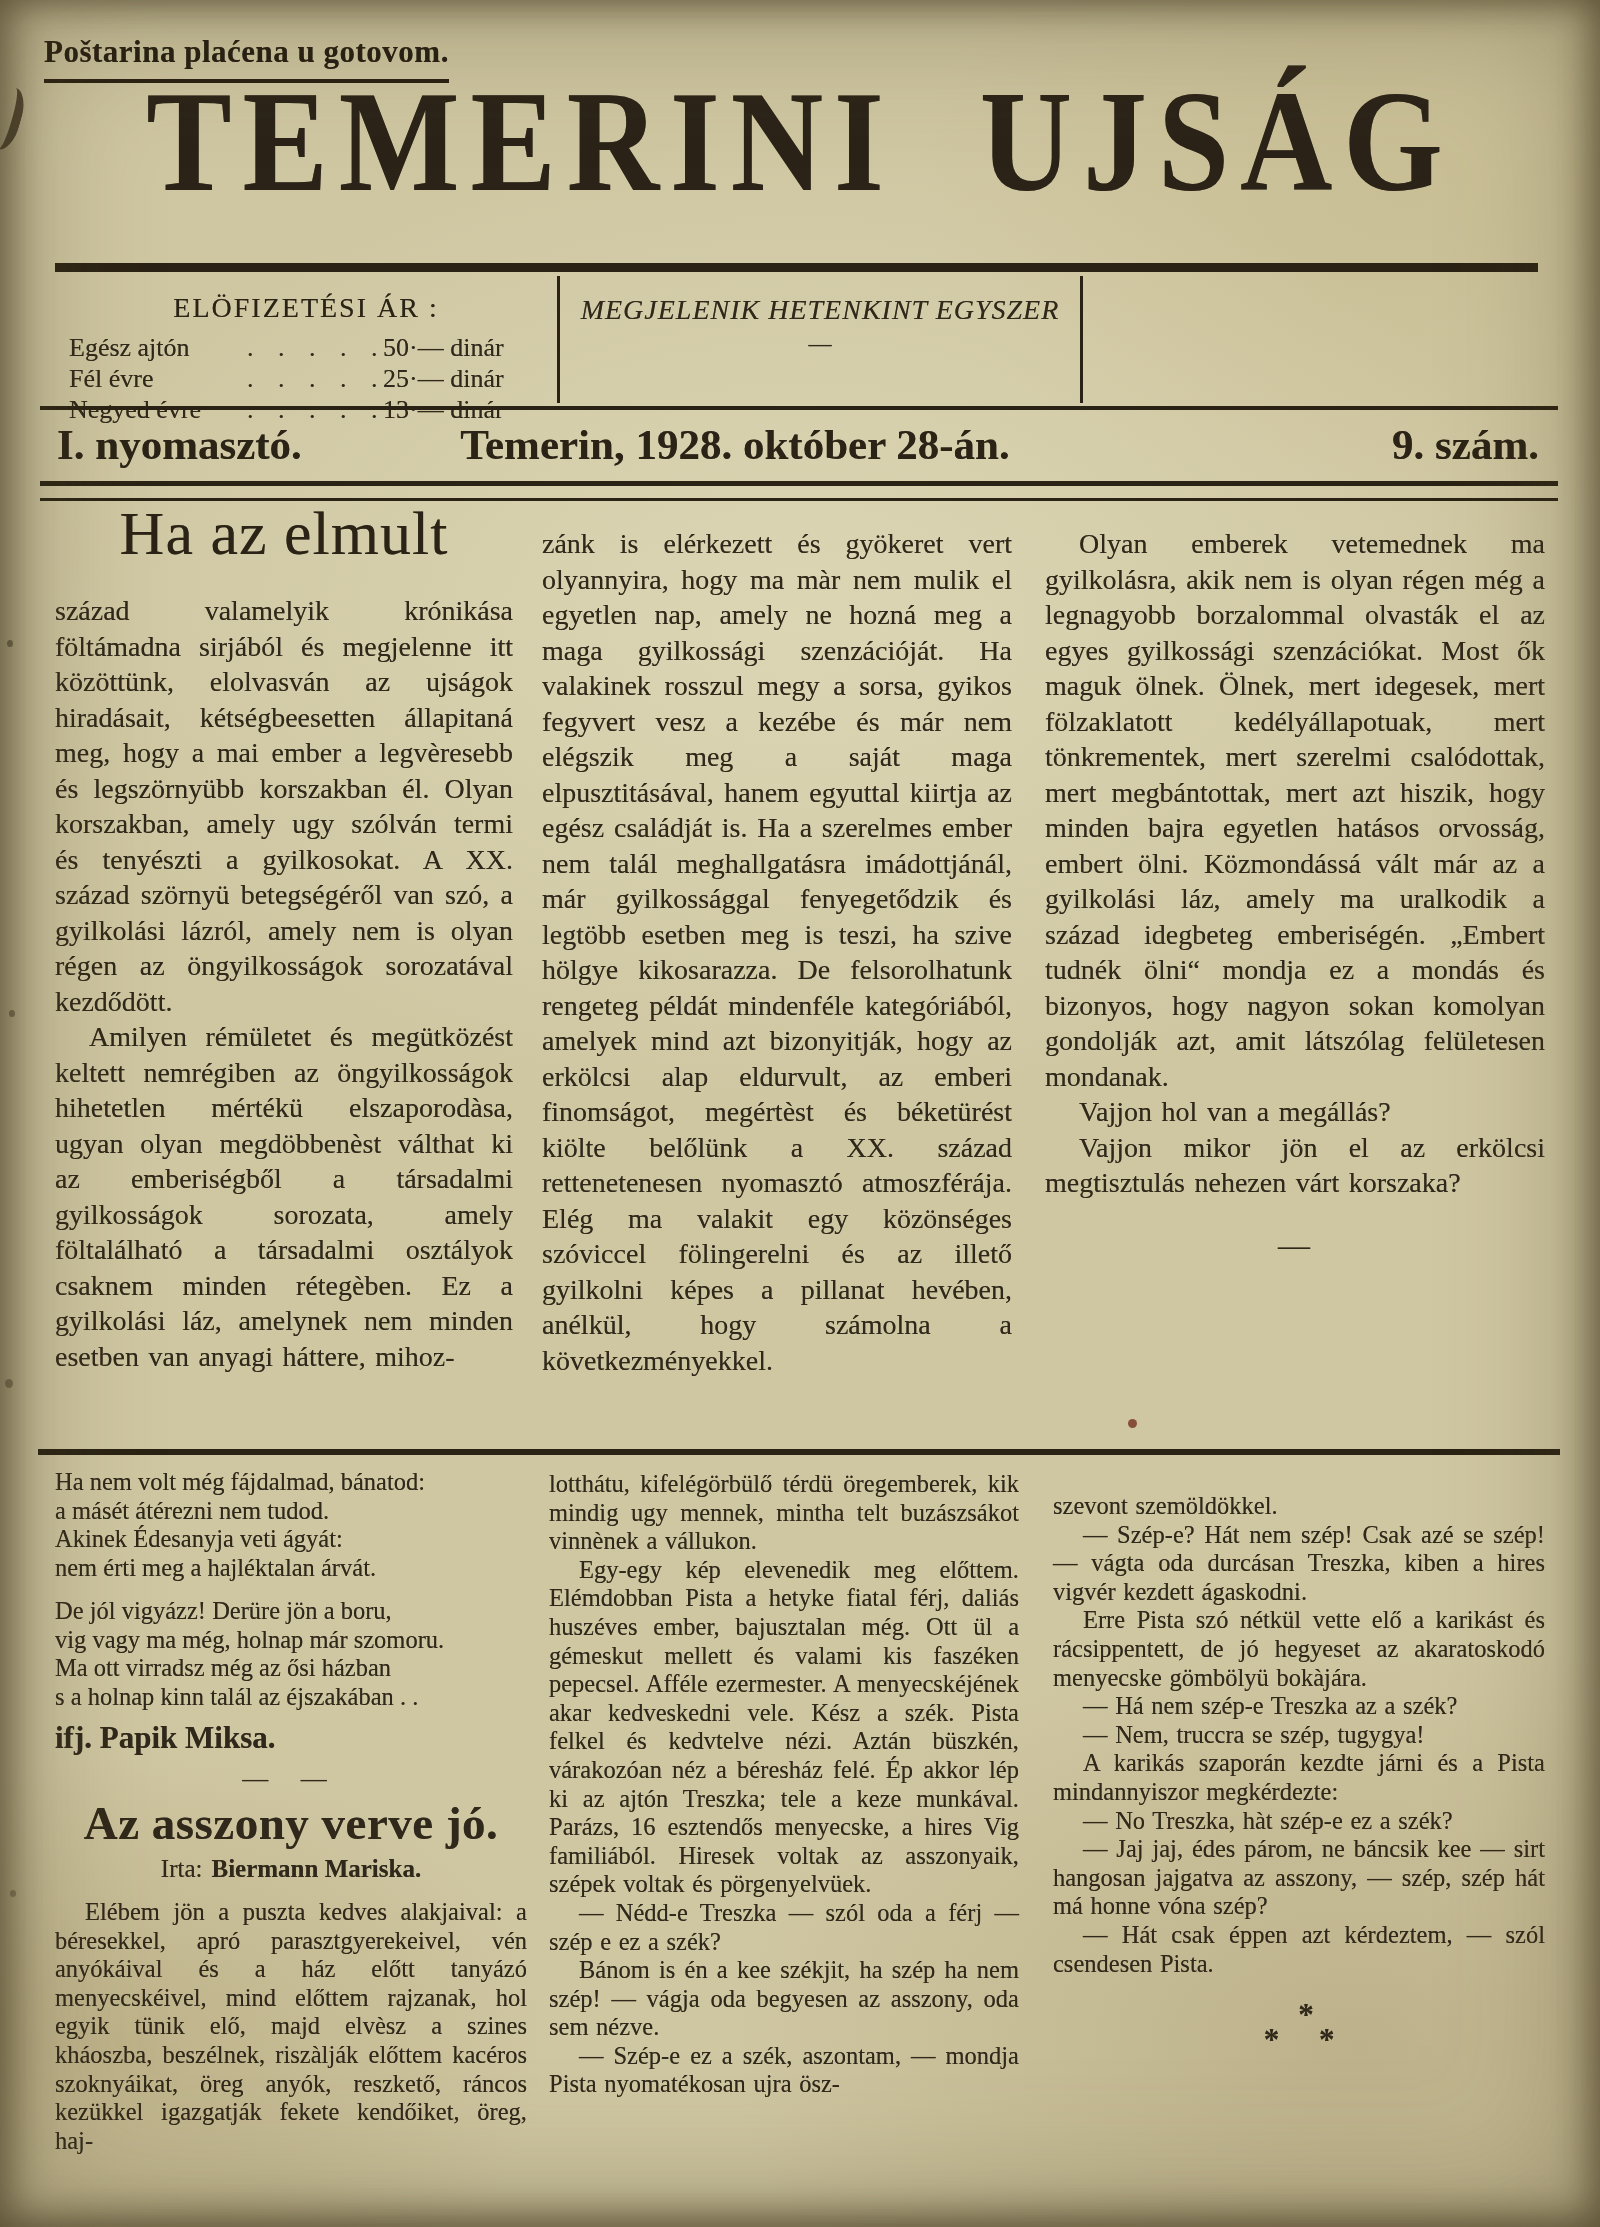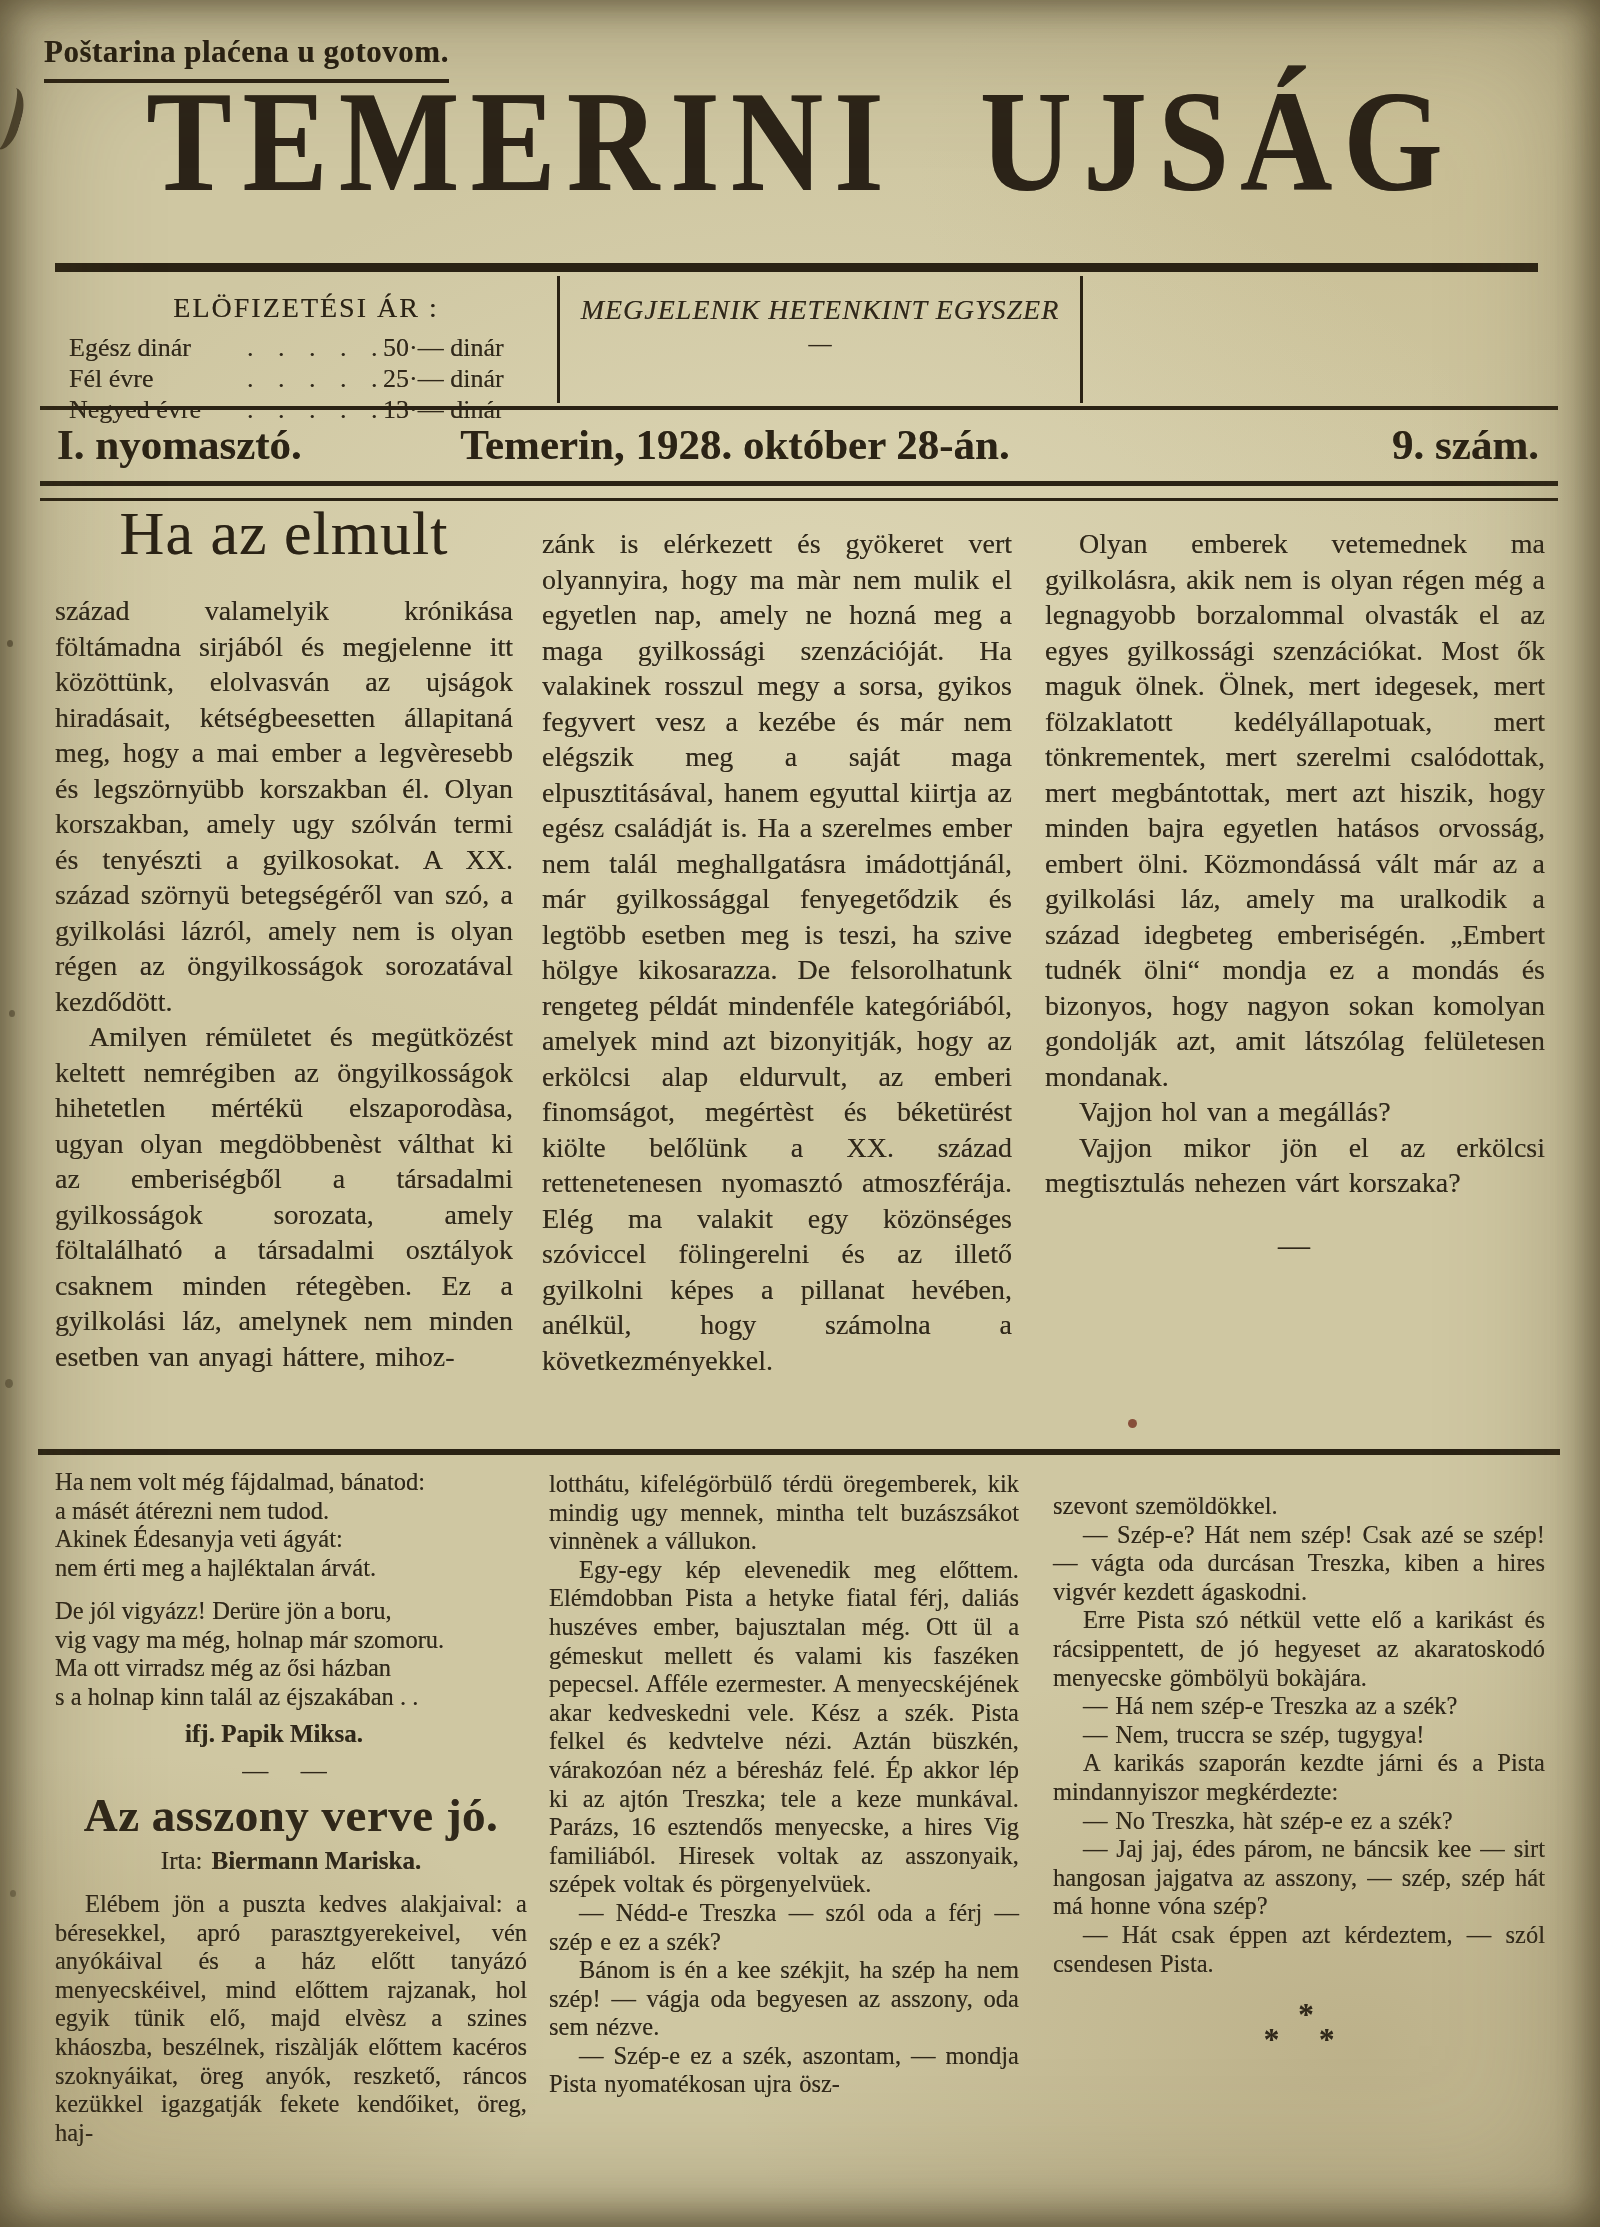--- a/index.html
+++ b/index.html
@@ -76,21 +76,21 @@
   .gap-top { margin-top:3px; }
   .end-dash { text-align:center; font-size:32px; margin-top:26px; letter-spacing:2px; }
 
   .sec2 { left:55px; top:1468px; width:1492px; height:748px; }
   .s2c1 { left:0;     width:472px; }
   .s2c2 { left:494px; width:470px; padding-top:2px; }
   .s2c3 { left:998px; width:492px; padding-top:24px; }
   .poem-title { text-align:center; font-size:30px; font-weight:bold; letter-spacing:11px; margin:2px 0 16px; }
   .poem-line { font-size:24.5px; line-height:28.5px; }
   .stanza2 { margin-top:15px; }
-  .signature { text-align:center; padding-right:34px; font-size:25px; font-weight:bold; margin-top:9px; }
+  .signature { text-align:left; padding-right:34px; font-size:31px; font-weight:bold; margin-top:9px; }
   .mini-divider { text-align:center; letter-spacing:13px; font-size:26px; margin:8px 0 4px; }
   .story-title { text-align:center; font-size:47px; font-weight:bold; margin:6px 0 8px; line-height:1; letter-spacing:.5px; }
   .byline { text-align:center; font-size:25px; margin-bottom:15px; }
   .byline .name { font-weight:bold; margin-left:9px; }
   .sec2 p { font-size:24.5px; line-height:28.6px; text-align:justify; margin:0; word-spacing:1.5px; }
   .sec2 .indent { text-indent:30px; }
   .stars { text-align:center; margin-top:24px; font-size:31px; line-height:25px; font-weight:bold; }
   .star-top { padding-left:14px; }
   .star-bottom { letter-spacing:16px; padding-left:16px; }
 
@@ -118,21 +118,21 @@
   <div class="postal">Poštarina plaćena u gotovom.</div>
 
   <div class="masthead">TEMERINI UJSÁG</div>
 
   <div class="hrule rule-masthead"></div>
 
   <div class="infobar">
     <div class="info-left">
       <div class="info-title">ELÖFIZETÉSI ÁR :</div>
       <div class="sub-row">
-        <span class="lbl">Egész dinár</span>
+        <span class="lbl">Egész ajtón</span>
         <span class="dots">. . . . .</span>
         <span class="val">50·— dinár</span>
       </div>
       <div class="sub-row">
         <span class="lbl">Fél évre</span>
         <span class="dots">. . . . . .</span>
         <span class="val">25·— dinár</span>
       </div>
       <div class="sub-row">
         <span class="lbl">Negyed évre</span>

